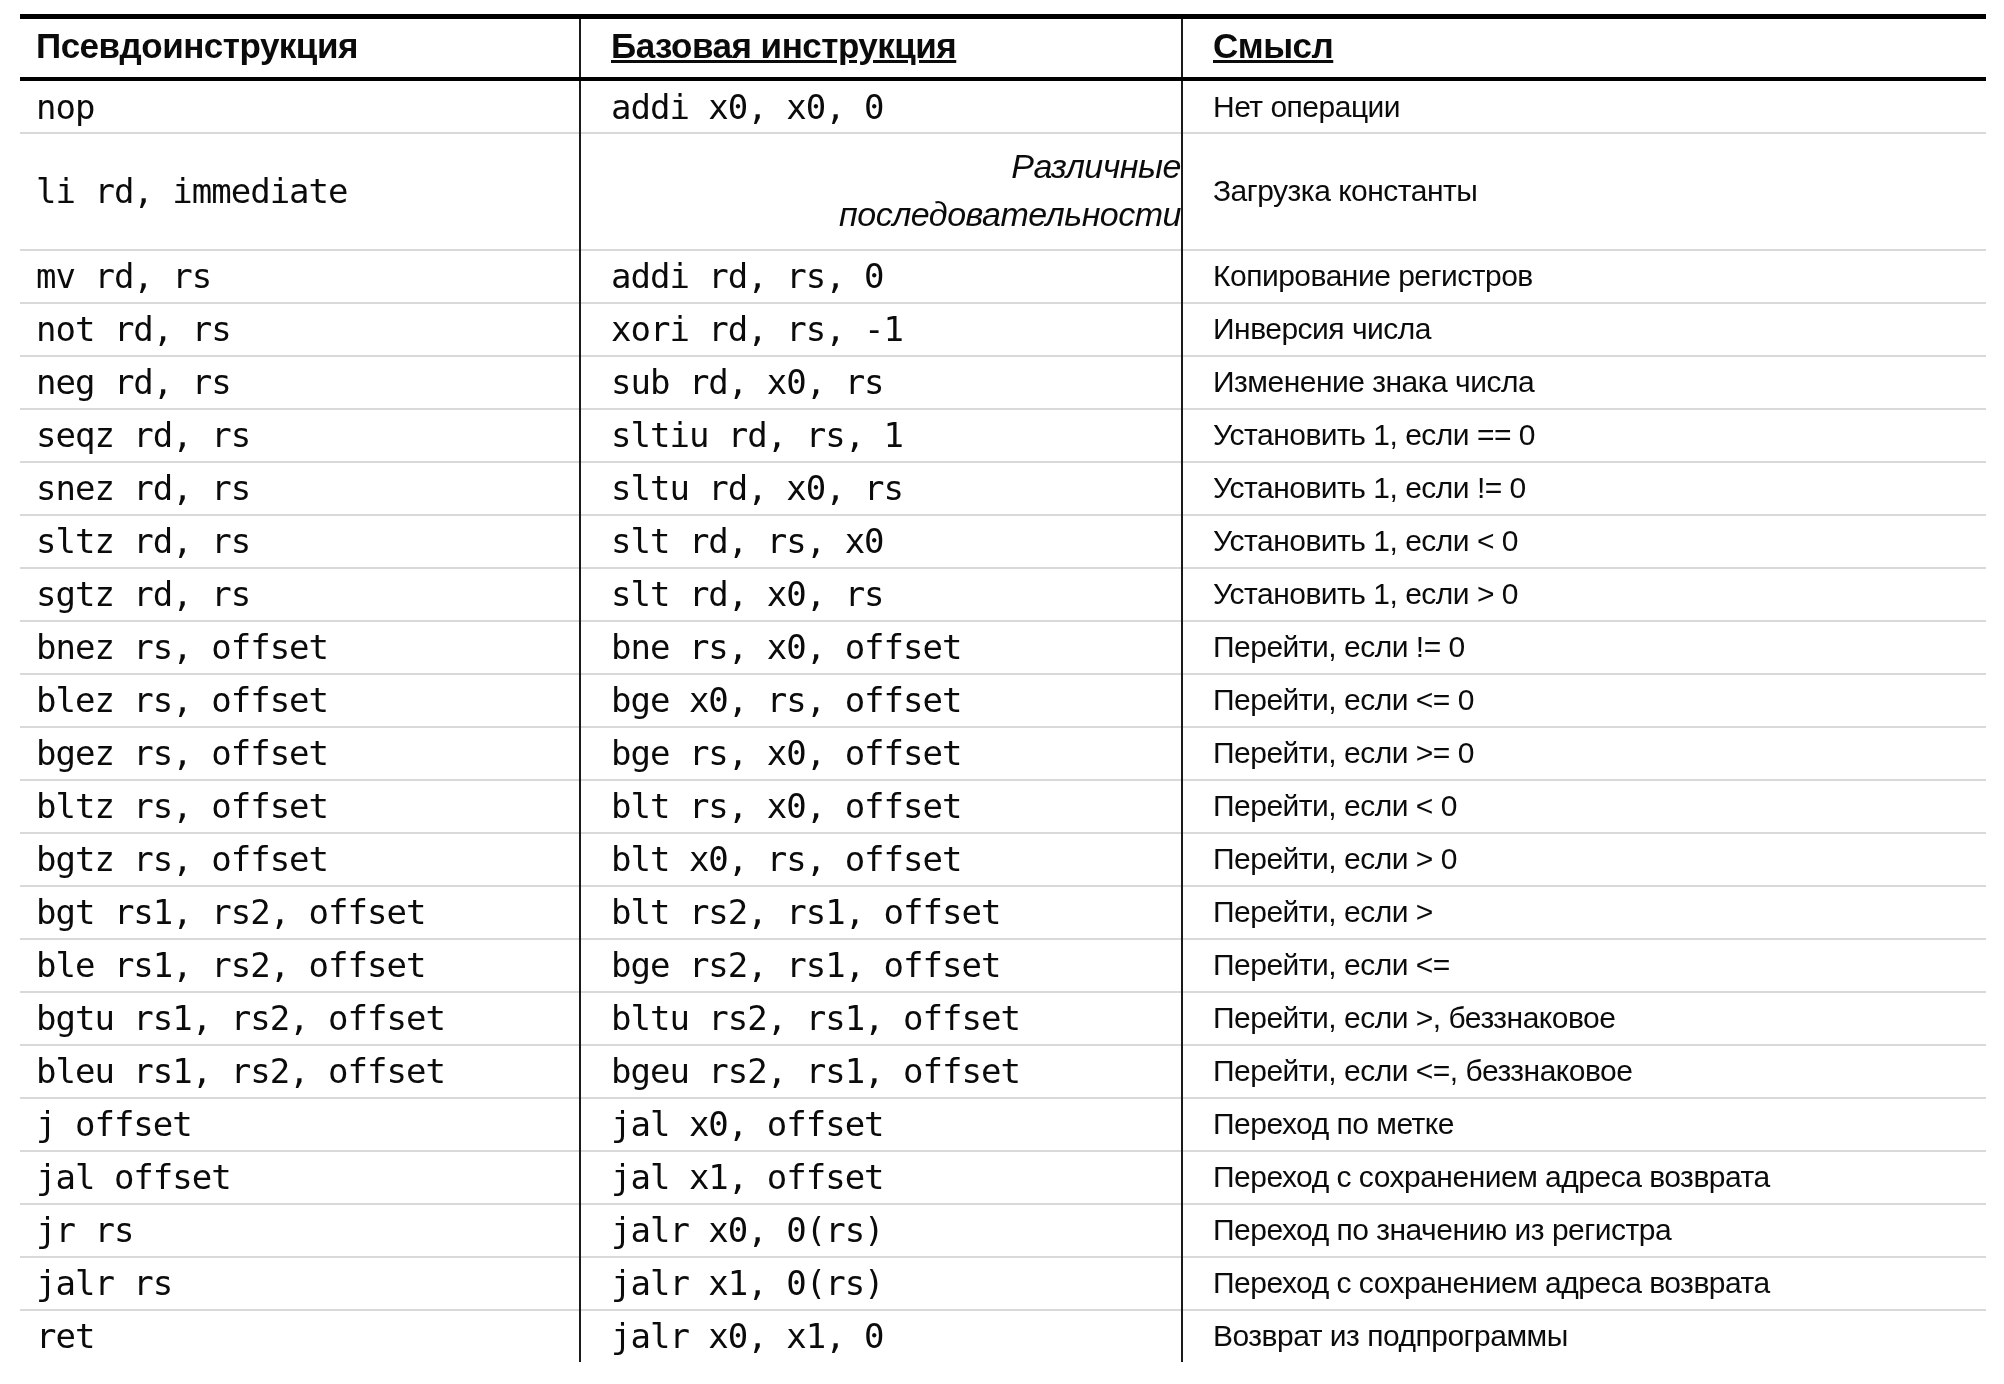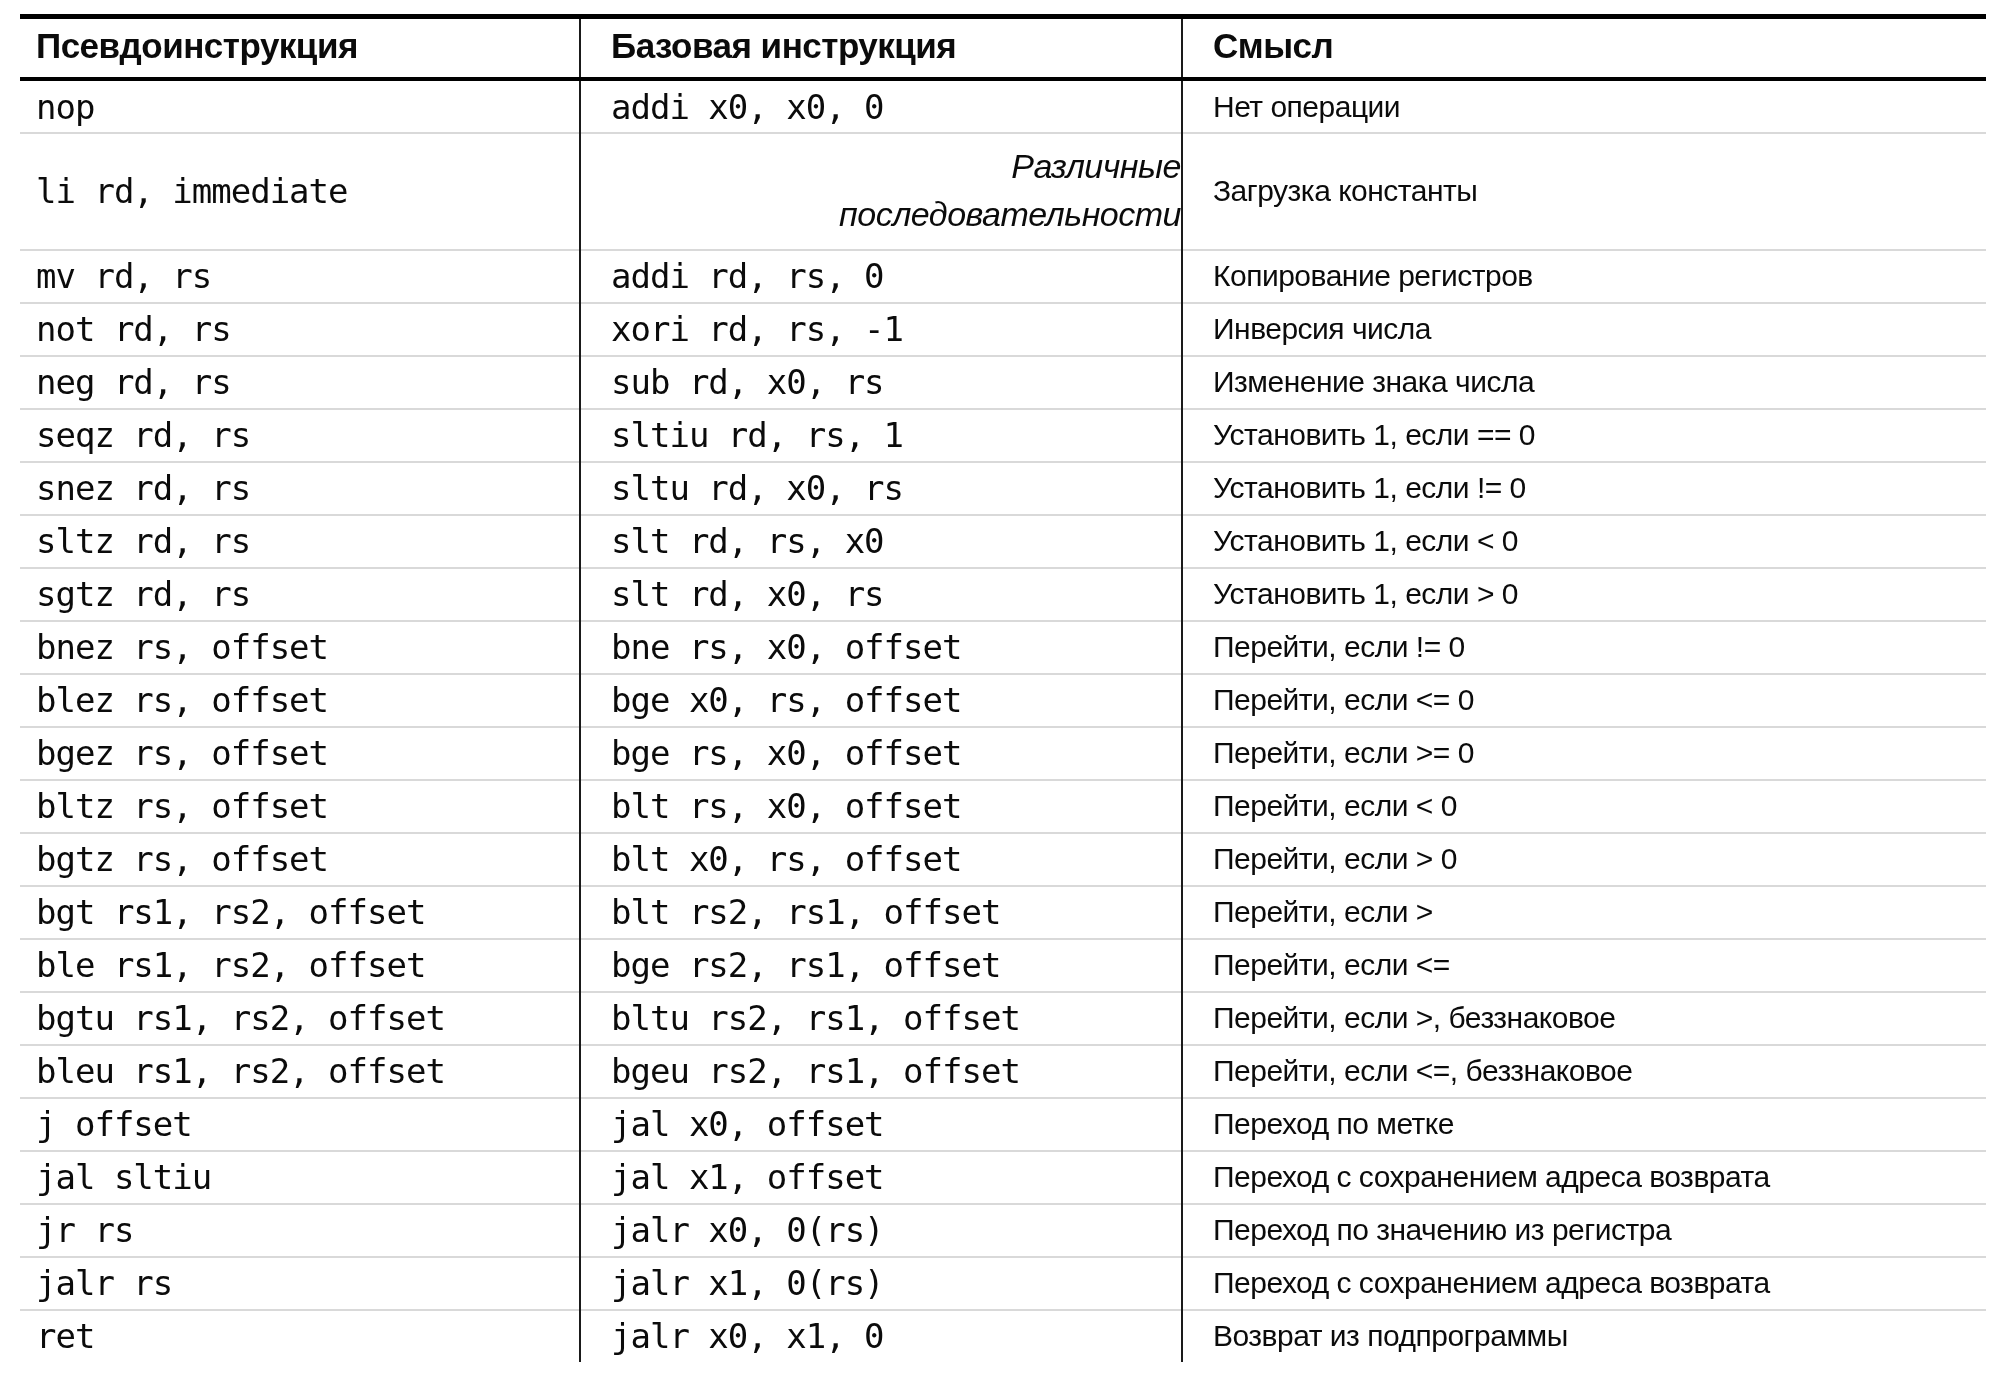--- a/index.html
+++ b/index.html
@@ -32,21 +32,21 @@
     border-bottom: 4px solid #000000;
     text-align: left;
     vertical-align: middle;
     font-size: 35px;
     font-weight: bold;
     letter-spacing: -0.5px;
     height: 46px;
     padding: 4px 0 8px 16px;
     background: #ffffff;
   }
-  thead th.h2, thead th.h3 { padding-left: 30px; }
+  thead th.h2, thead th.h3 { padding-left: 30px; text-decoration: underline; }
 
   th.vline-r, td.vline-r { border-right: 2px solid #1a1a1a; }
 
   tbody td {
     border-top: 2px solid #d9d9d9;
     vertical-align: middle;
     height: 51px;
     padding: 0 0 0 16px;
     background: #ffffff;
   }
@@ -206,21 +206,21 @@
     <td class="meaning-cell">Перейти, если &lt;=, беззнаковое</td>
   </tr>
 
   <tr>
     <td class="pseudo-cell mono vline-r">j offset</td>
     <td class="base-cell mono vline-r">jal x0, offset</td>
     <td class="meaning-cell">Переход по метке</td>
   </tr>
 
   <tr>
-    <td class="pseudo-cell mono vline-r">jal sltiu</td>
+    <td class="pseudo-cell mono vline-r">jal offset</td>
     <td class="base-cell mono vline-r">jal x1, offset</td>
     <td class="meaning-cell">Переход с сохранением адреса возврата</td>
   </tr>
 
   <tr>
     <td class="pseudo-cell mono vline-r">jr rs</td>
     <td class="base-cell mono vline-r">jalr x0, 0(rs)</td>
     <td class="meaning-cell">Переход по значению из регистра</td>
   </tr>
 

